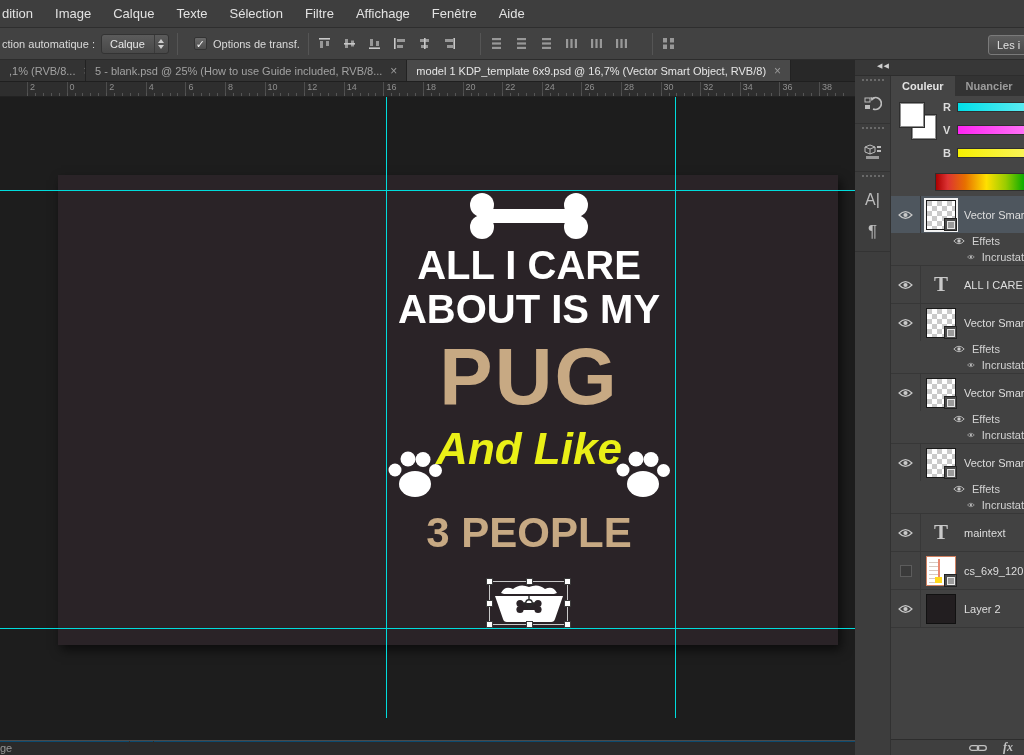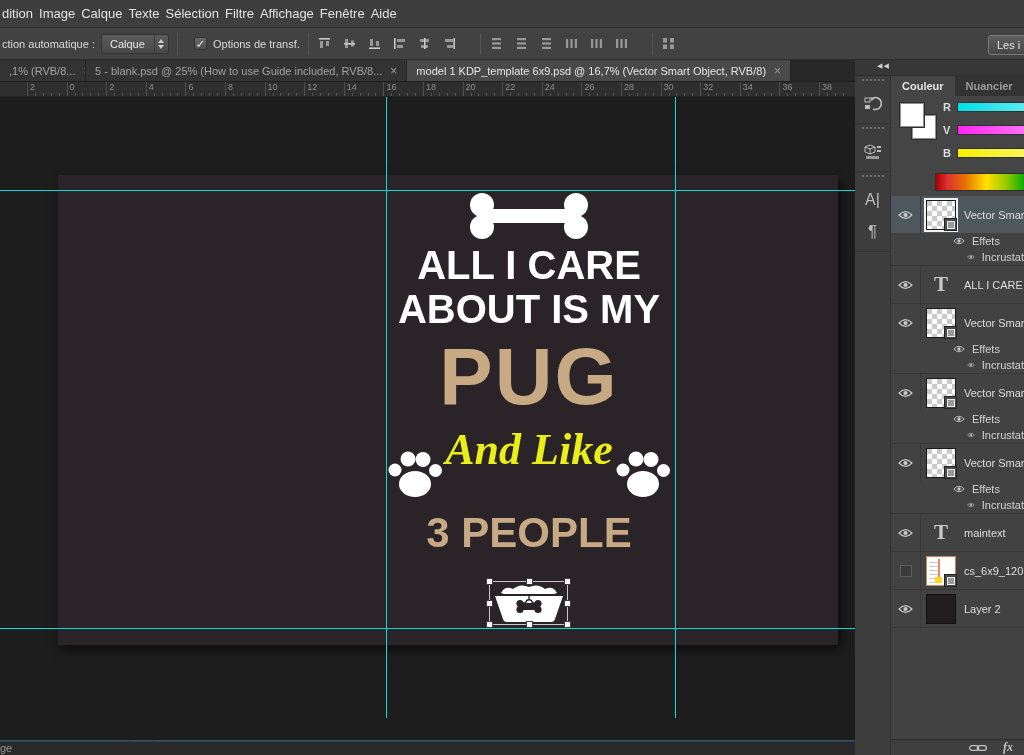--- a/index.html
+++ b/index.html
@@ -3,21 +3,21 @@
 <meta charset="utf-8">
 <style>
   * { margin:0; padding:0; box-sizing:border-box; }
   html,body { width:1024px; height:755px; overflow:hidden; background:#1d1d1d;
     font-family:"Liberation Sans","DejaVu Sans",sans-serif; -webkit-font-smoothing:antialiased; }
   body { position:relative; color:#d6d6d6; }
 
   
   #menubar { position:absolute; left:0; top:0; width:1024px; height:28px; background:#3e3e3e;
     border-bottom:1px solid #2e2e2e; display:flex; align-items:center; }
-  .menu-item { font-size:13px; color:#e2e2e2; padding:0 3px; line-height:28px; cursor:default; }
+  .menu-item { font-size:13px; color:#e2e2e2; padding:0 11px; line-height:28px; cursor:default; }
   .menu-item:first-child { padding-left:2px; }
 
   
   #optionsbar { position:absolute; left:0; top:28px; width:1024px; height:32px; background:#424242;
     border-bottom:1px solid #2c2c2c; display:flex; align-items:center; }
   #opt-label { font-size:11px; color:#dadada; margin-left:2px; white-space:nowrap; }
   .ps-dd { height:20px; background:linear-gradient(#5b5b5b,#484848); border:1px solid #333;
     border-radius:3px; display:flex; align-items:center; font-size:11px; color:#e8e8e8; }
   #opt-dd { width:68px; margin-left:6px; padding-left:8px; }
   .spin { margin-left:auto; width:14px; height:100%; border-left:1px solid #3a3a3a;
@@ -52,21 +52,21 @@
 
   
   #canvas { position:absolute; left:0; top:97px; width:855px; height:621px; background:#1d1d1d; overflow:hidden; }
   #page { position:absolute; left:58px; top:78px; width:780px; height:470px; background:var(--page);
     box-shadow:3px 5px 10px rgba(0,0,0,.6); z-index:1; }
   .design { position:absolute; z-index:2; white-space:nowrap; }
   .d-head { font-weight:700; color:#fff; transform:translateX(-50%); }
   #d-line1 { left:529px; top:146px; font-size:40px; }
   #d-line2 { left:529px; top:190px; font-size:40px; }
   #d-pug { left:529px; top:234px; font-size:80px; color:var(--tan); letter-spacing:2px; }
-  #d-script { left:529px; top:327px; font-family:Liberation Serif, serif;
+  #d-script { left:529px; top:327px; font-family:Liberation Sans, sans-serif;
     font-style:italic; font-weight:700; font-size:44px; color:var(--yellow); transform:translateX(-50%); }
   #d-maybe { left:529px; top:381px; font-size:42px; }
   #d-people { left:529px; top:412px; font-size:42px; color:var(--tan); }
   .guide { position:absolute; background:var(--guide); z-index:4; }
   .guide.v { width:1px; top:0; height:621px; }
   .guide.h { height:1px; left:0; width:855px; }
   
   #sel-box { position:absolute; left:489px; top:484px; width:79px; height:44px;
     border:1px solid #c8c8c8; z-index:5; }
   .handle { position:absolute; width:7px; height:7px; background:#fff; border:1px solid #3a3a3a; }

